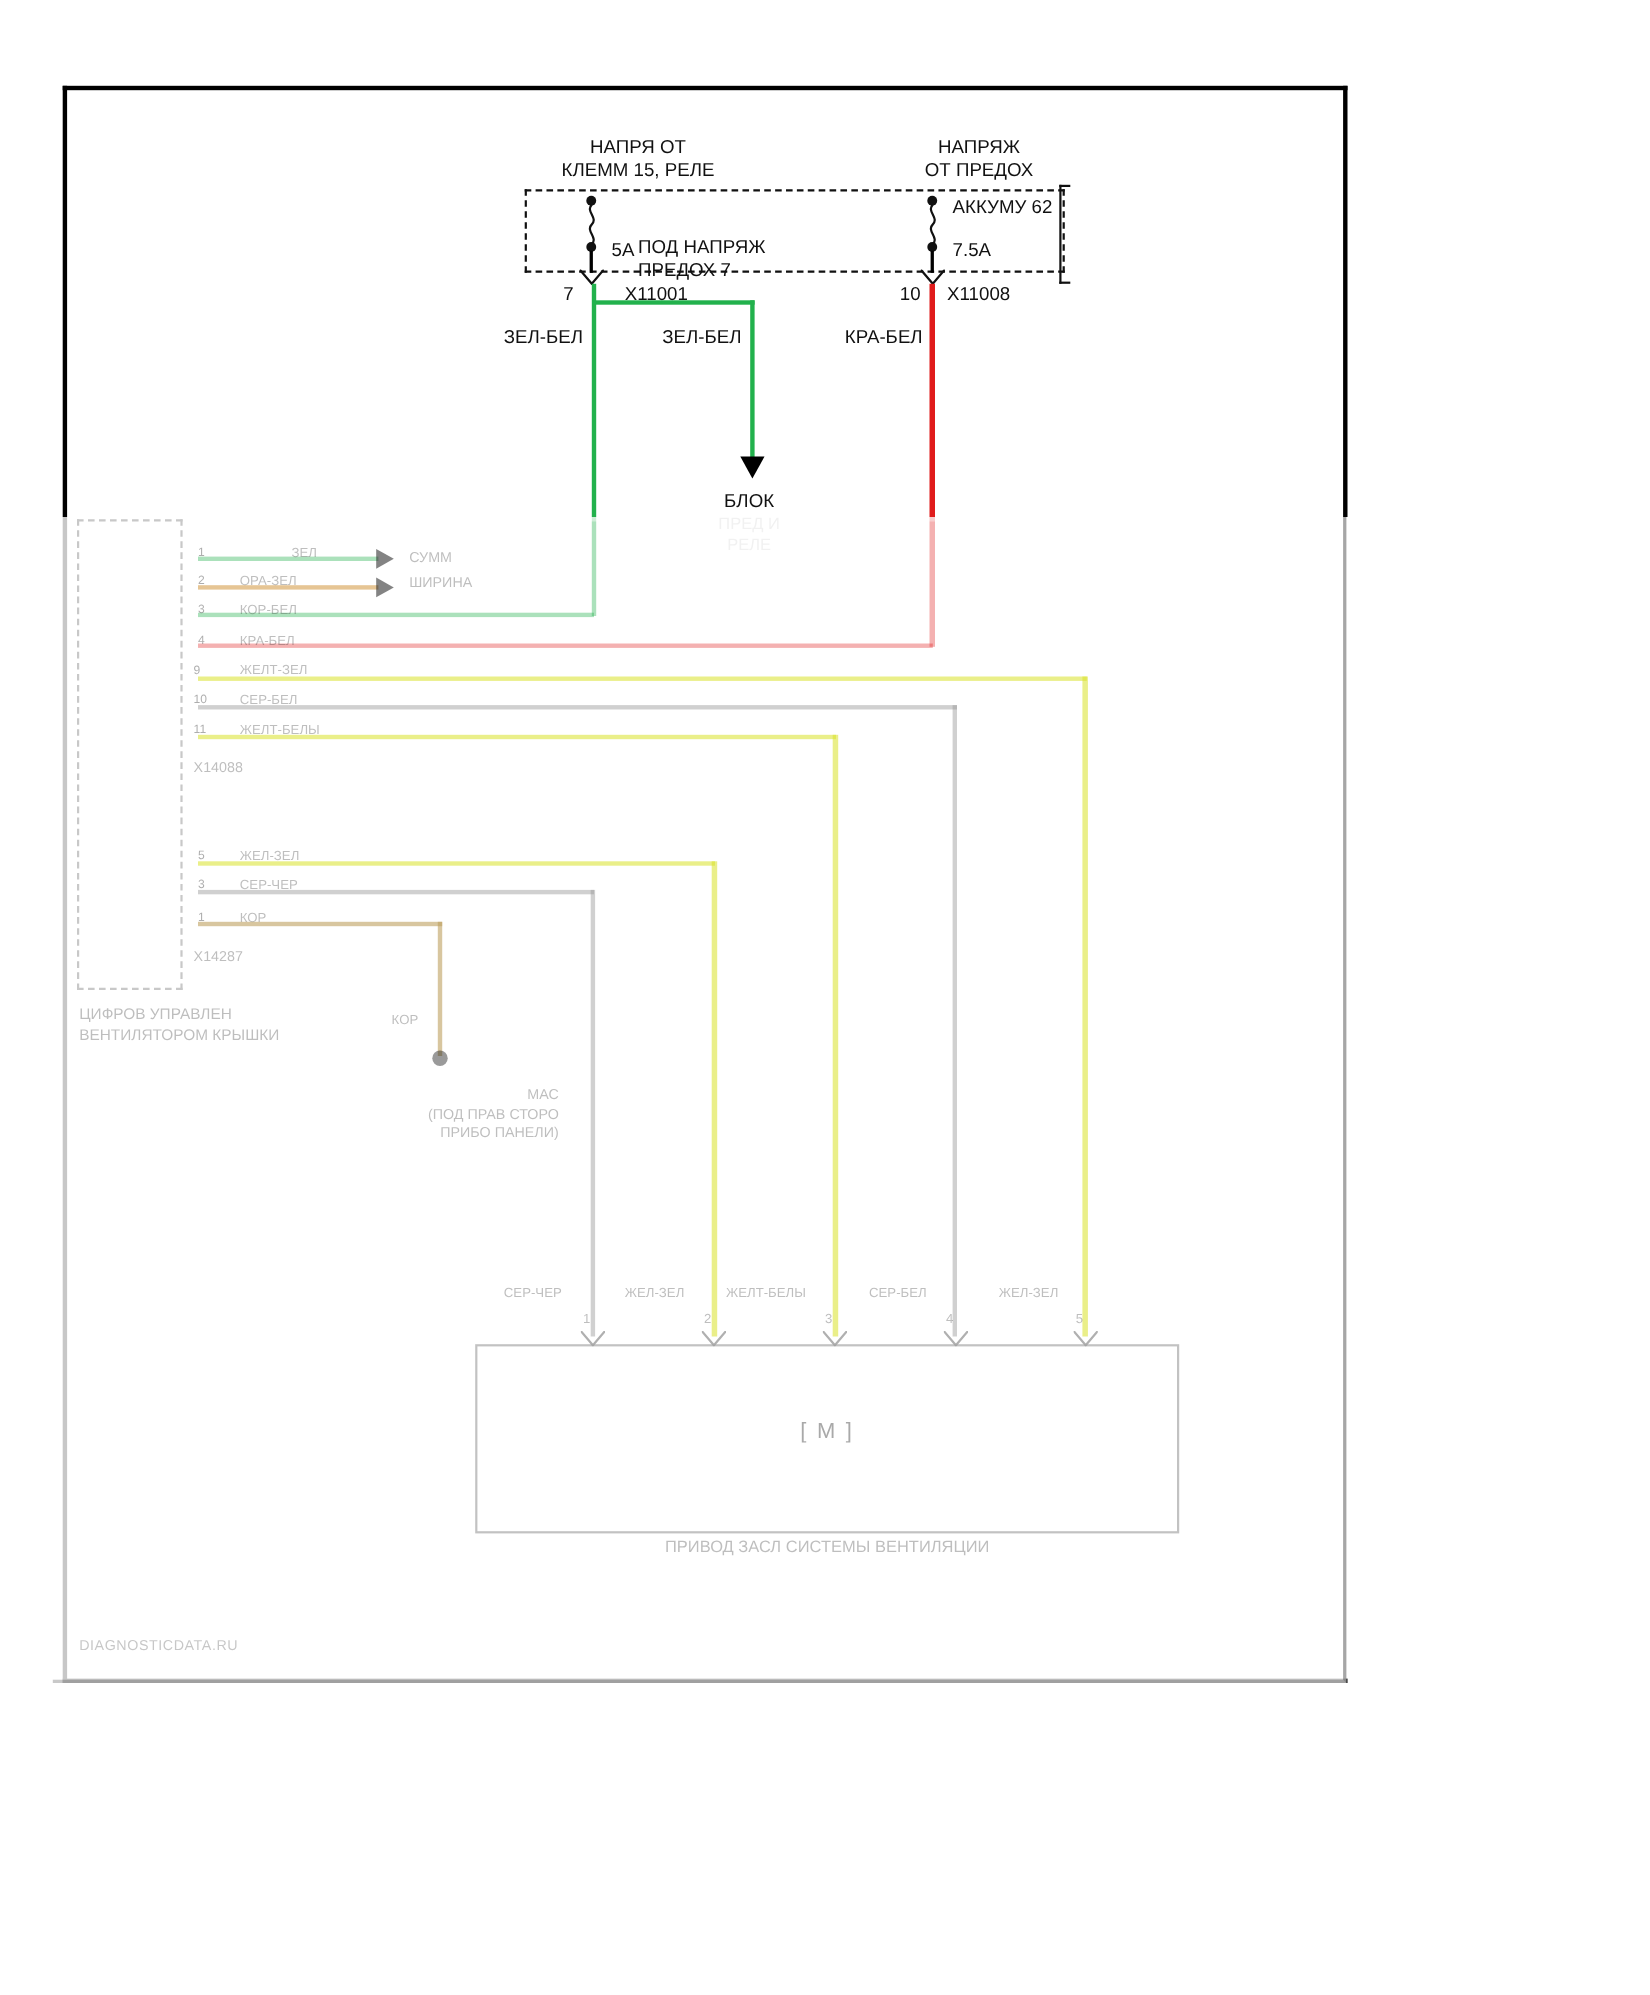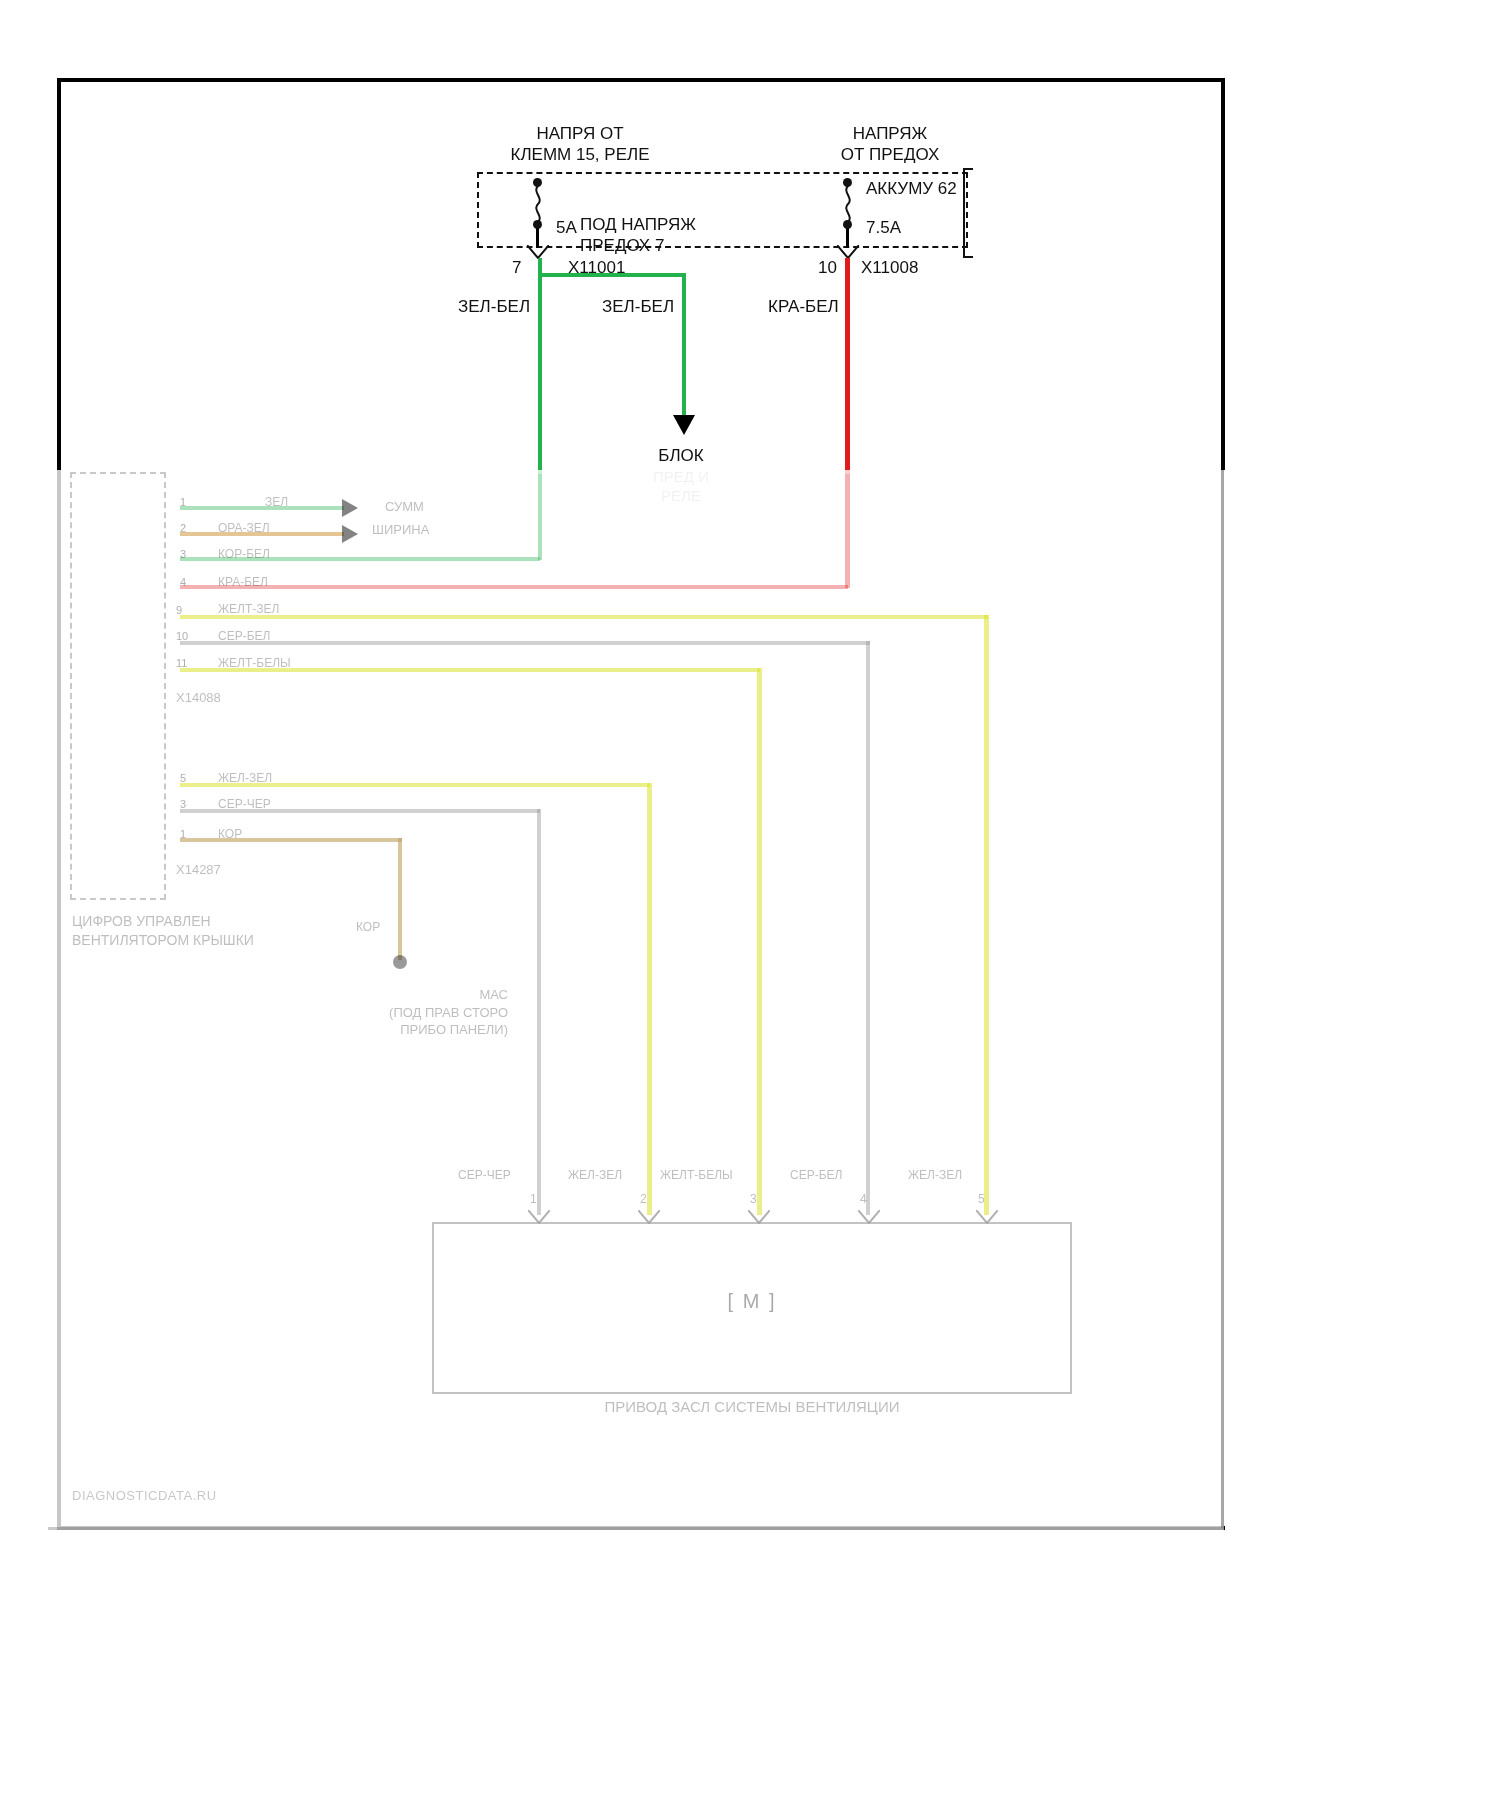--- a/index.html
+++ b/index.html
@@ -274,21 +274,21 @@
     <div class="wire fw-red" style="left:180px; top:585px; width:668px; height:4px;"></div>
 
     <div class="left-module"></div>
     <div class="lbl faint" style="left:72px; top:912px; width:230px; font-size:14px; line-height:1.35;">ЦИФРОВ УПРАВЛЕН
 ВЕНТИЛЯТОРОМ КРЫШКИ</div>
     <div class="lbl faint" style="left:176px; top:690px; font-size:13px;">X14088</div>
     <div class="lbl faint" style="left:176px; top:862px; font-size:13px;">X14287</div>
 
     <div class="wire fw-green" style="left:180px; top:506px; width:164px; height:4px;"></div>
     <div class="arrow-right" style="left:342px; top:499px;"></div>
-    <div class="lbl faint" style="left:385px; top:499px; font-size:13px;">СУММ</div>
+    <div class="lbl faint" style="left:372px; top:499px; font-size:13px;">СУММ</div>
 
     <div class="wire fw-orange" style="left:180px; top:532px; width:164px; height:4px;"></div>
     <div class="arrow-right" style="left:342px; top:525px;"></div>
     <div class="lbl faint" style="left:372px; top:522px; font-size:13px;">ШИРИНА</div>
 
     <div class="pin-row" style="left:180px; top:496px;">1</div>
     <div class="lbl faint tiny" style="left:218px; top:495px;margin-left:47px;">ЗЕЛ</div>
 
     <div class="pin-row" style="left:180px; top:522px;">2</div>
     <div class="lbl faint tiny" style="left:218px; top:521px;">ОРА-ЗЕЛ</div>

